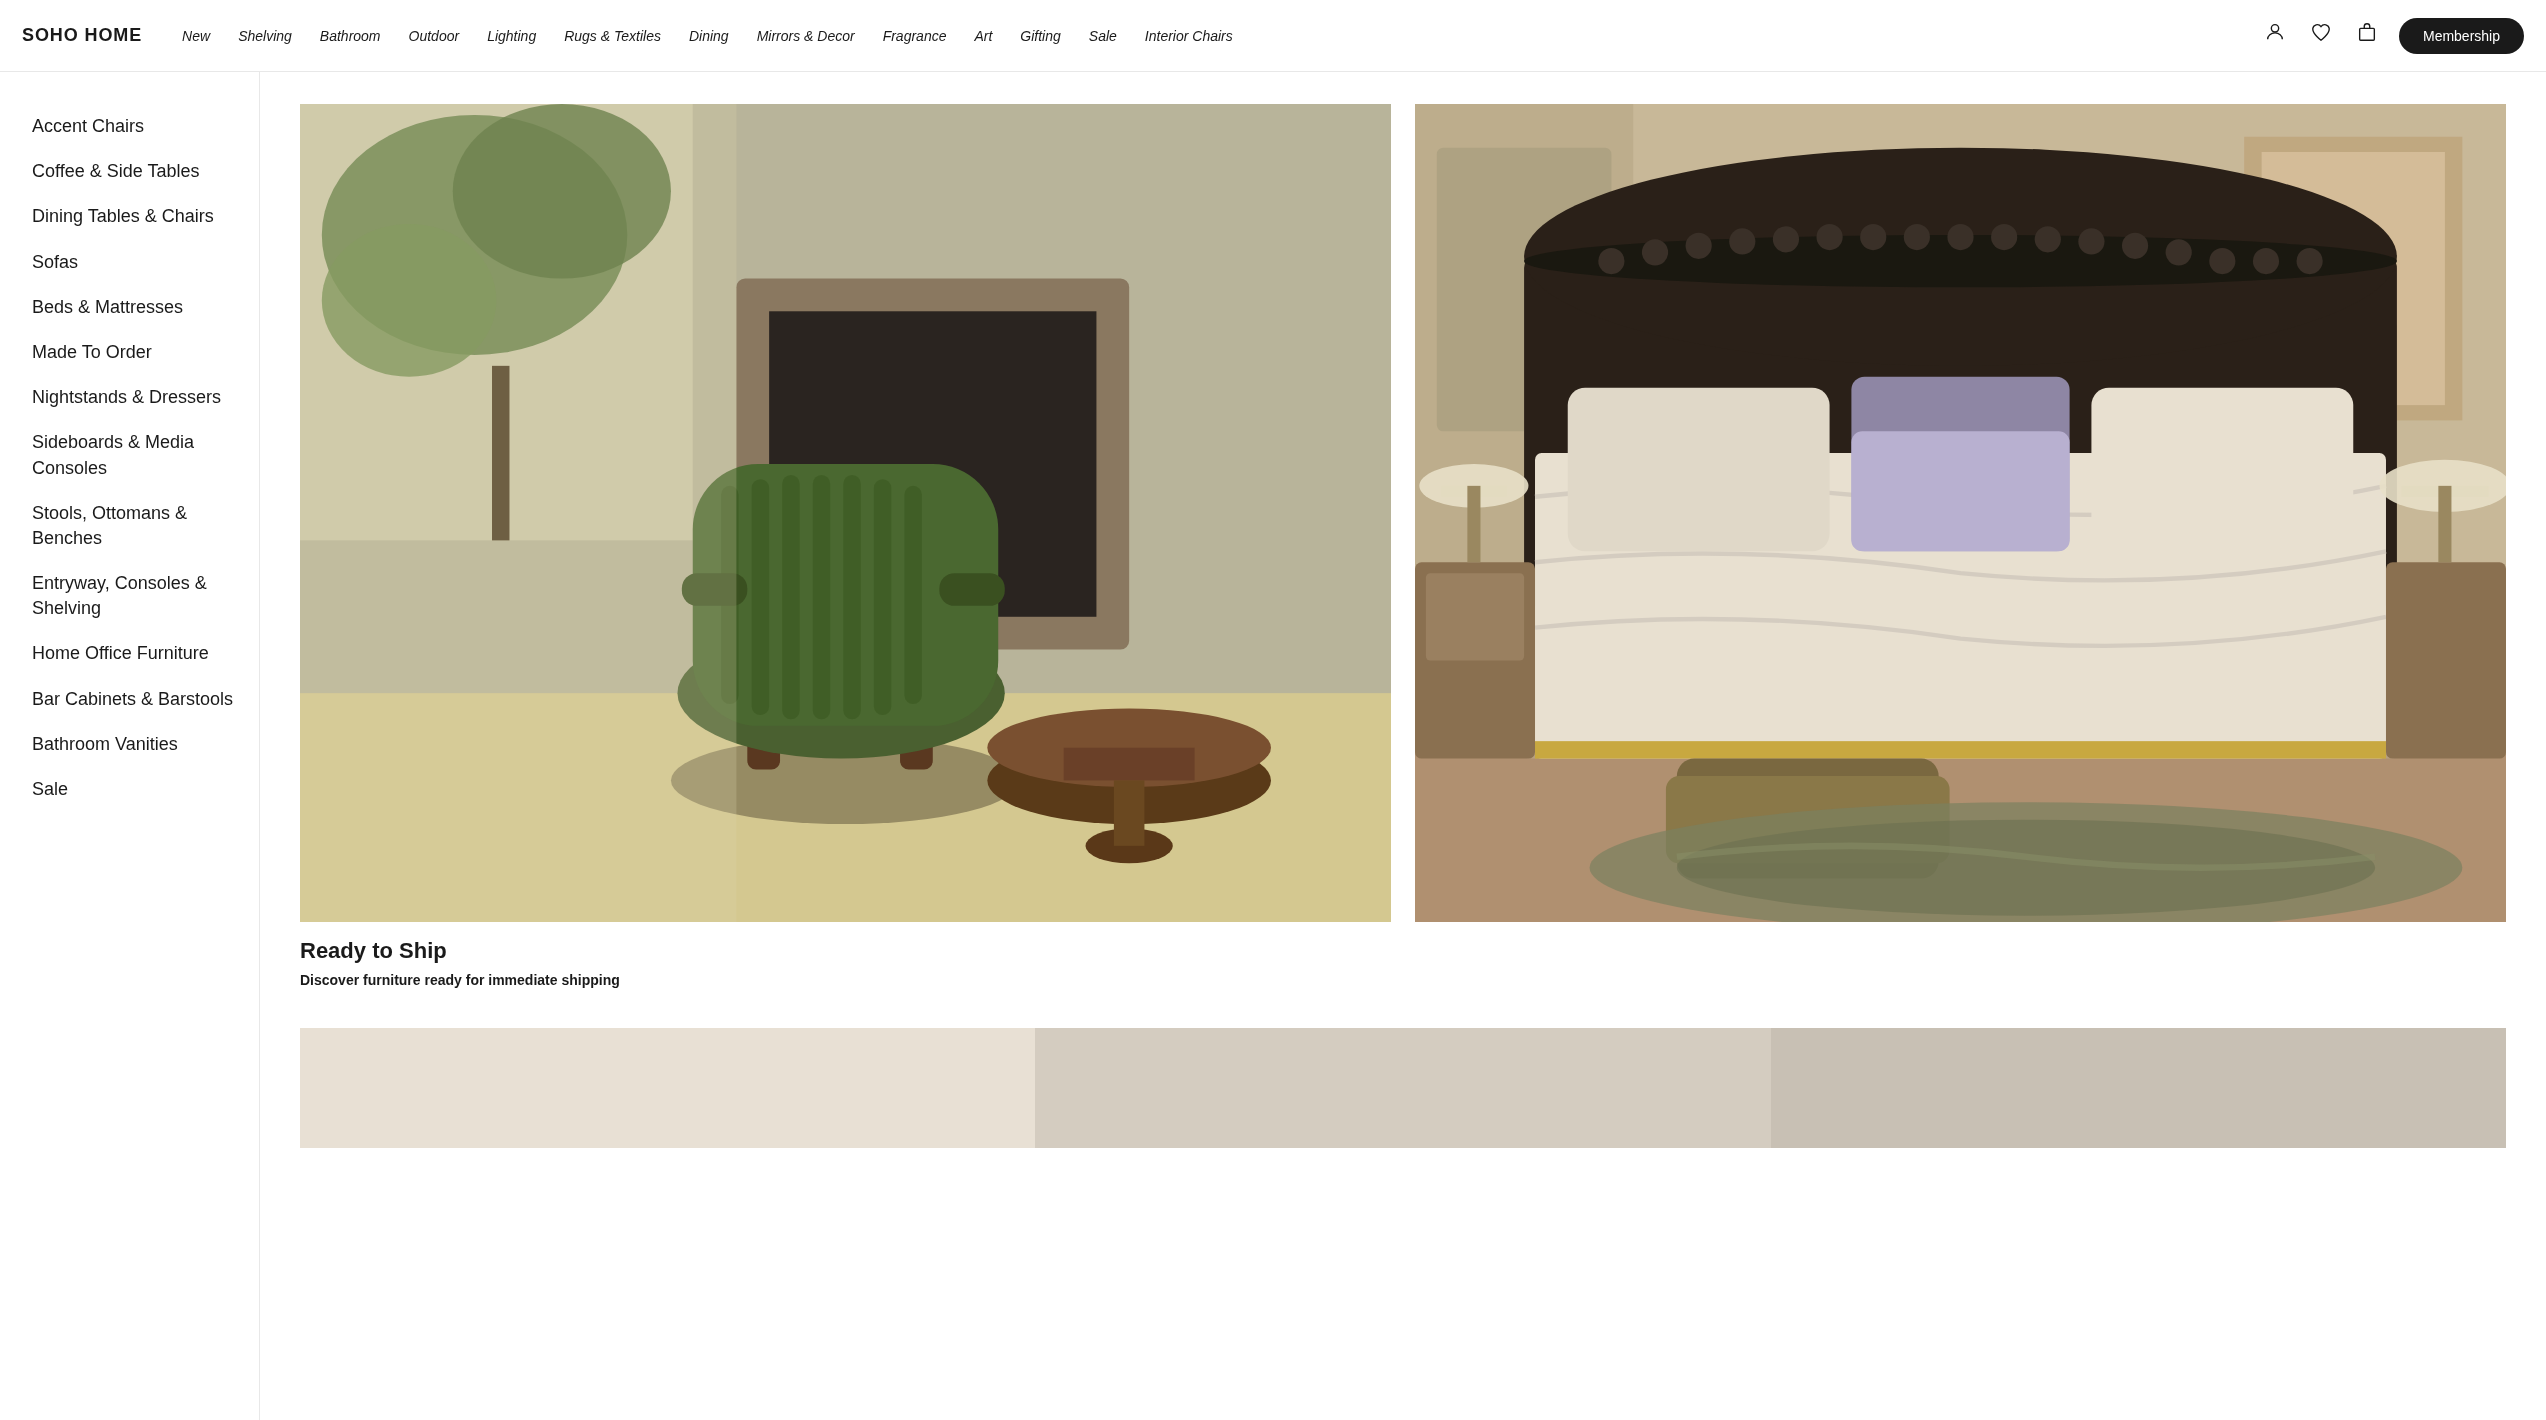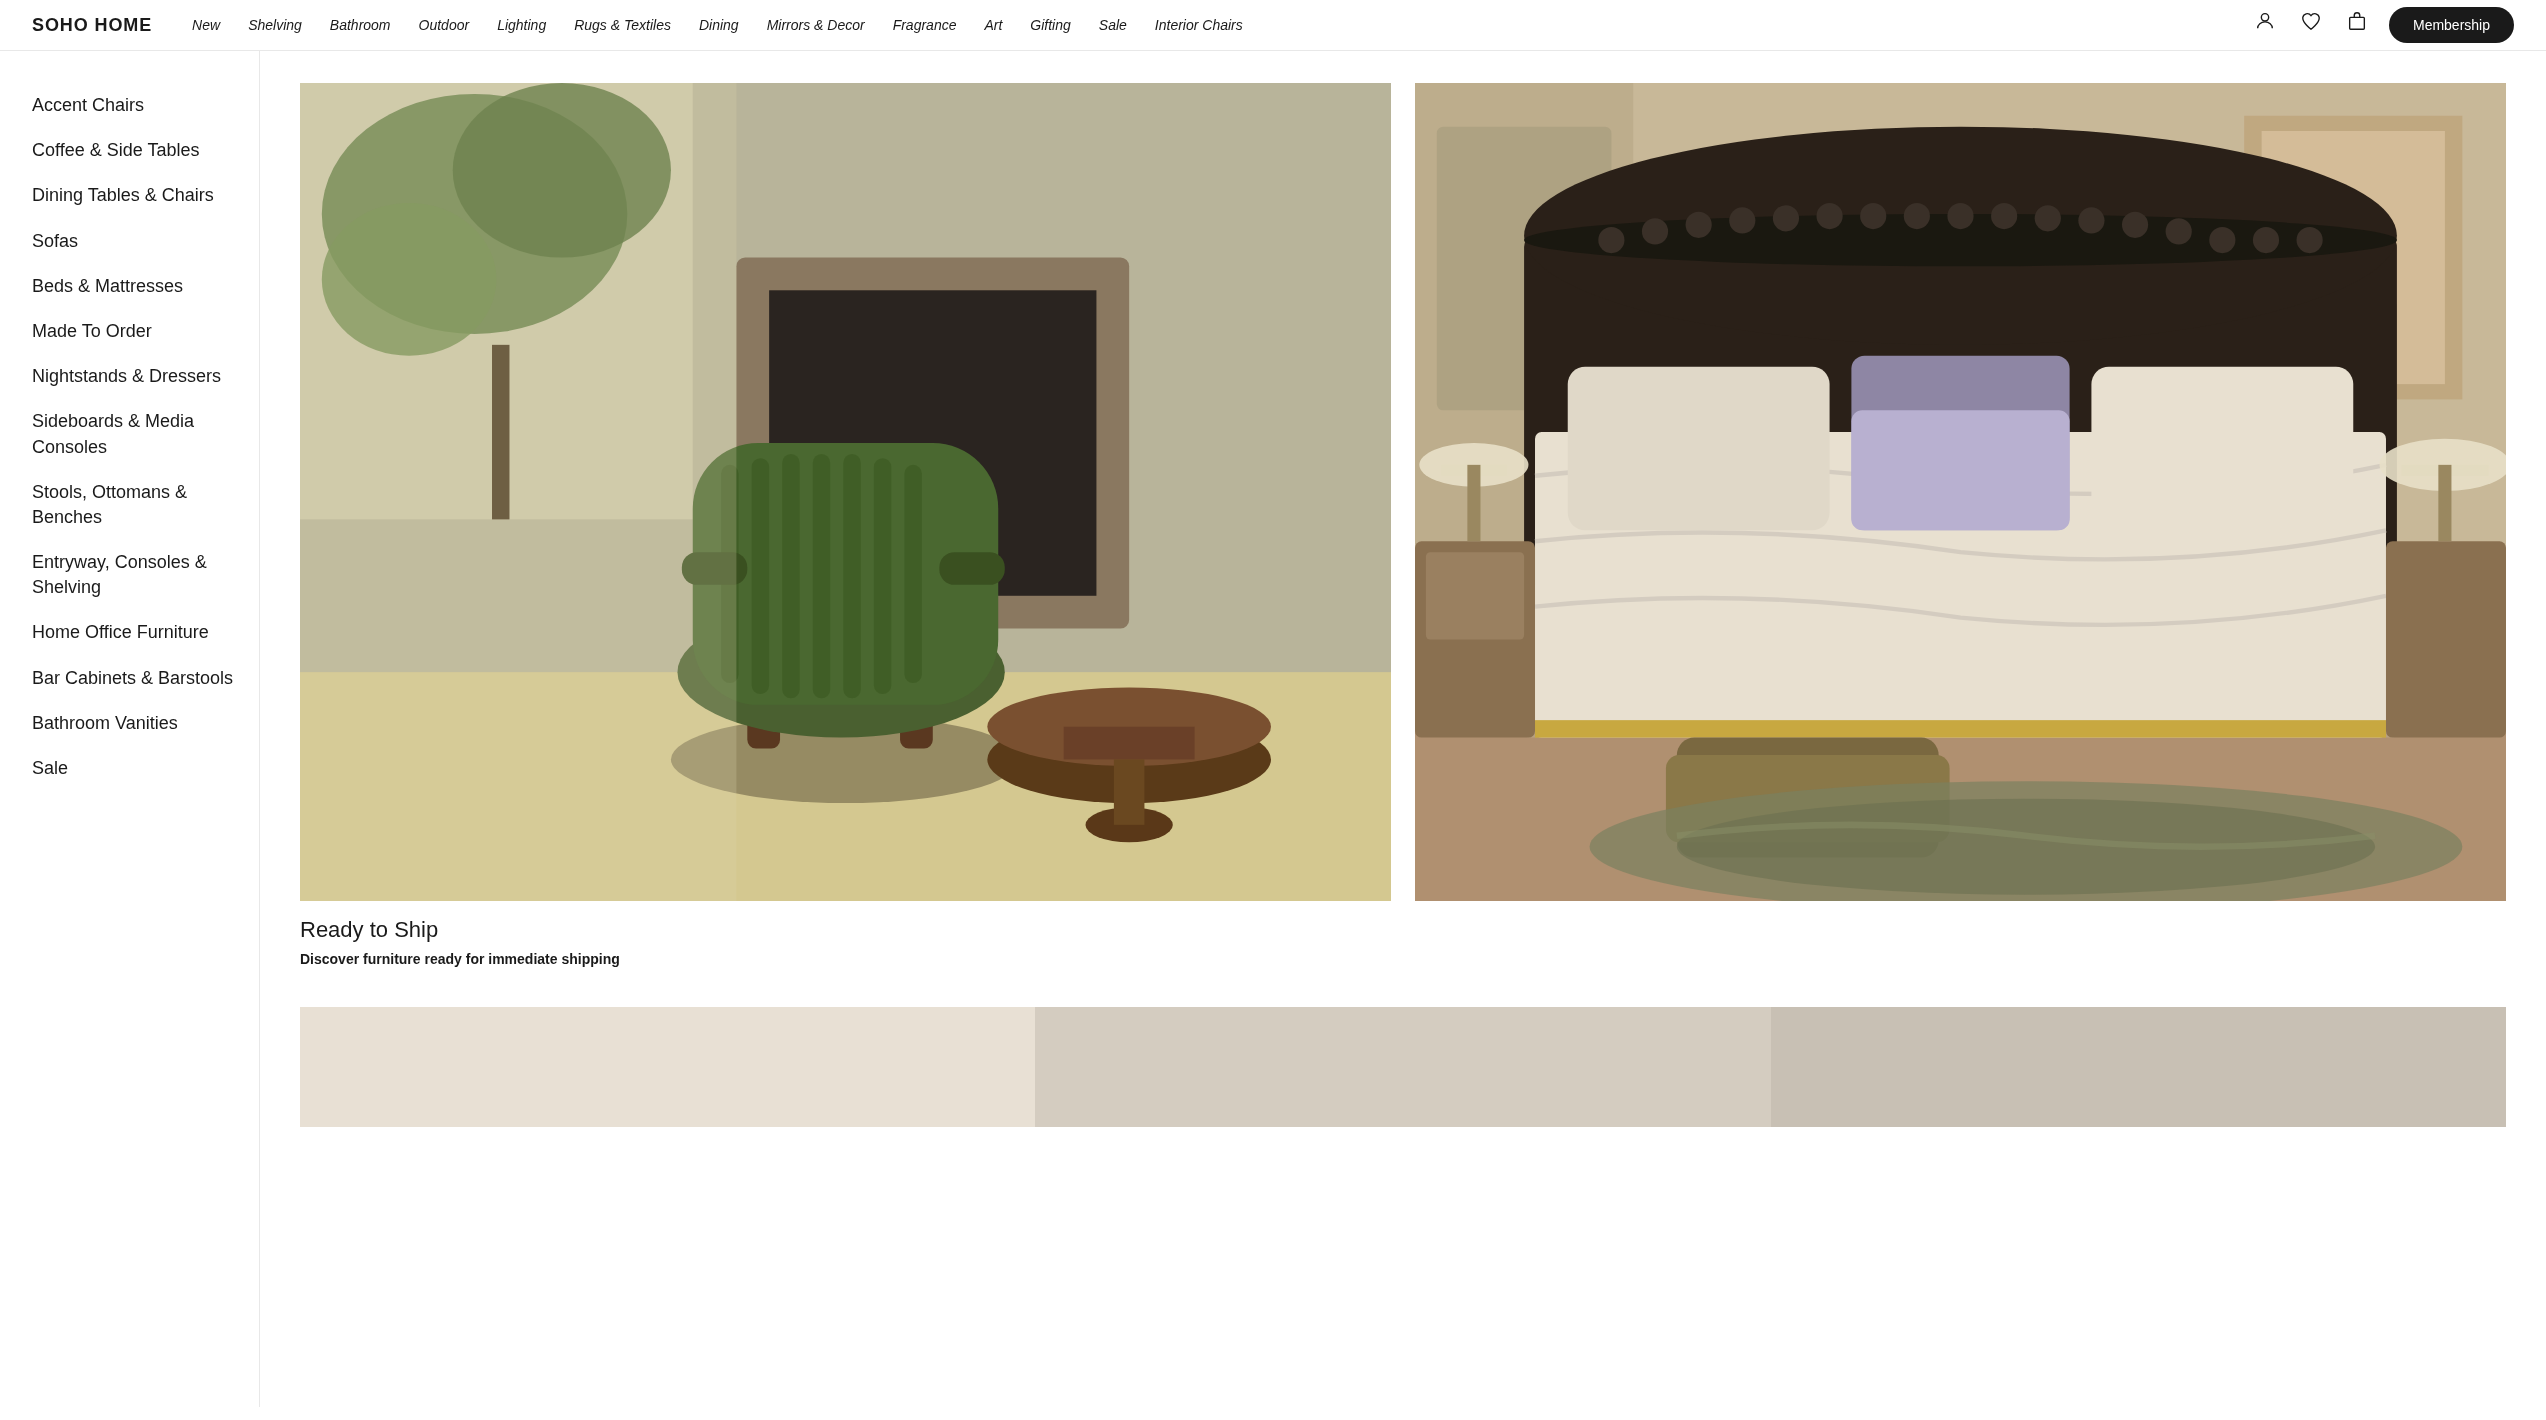--- a/index.html
+++ b/index.html
@@ -2,22 +2,22 @@
 <html><head>
   <meta charset="utf-8">
   <style>
     * { margin: 0; padding: 0; box-sizing: border-box; }
     body { font-family: -apple-system, BlinkMacSystemFont, 'Helvetica Neue', Helvetica, Arial, sans-serif; background: #fff; color: #1a1a1a; }
 
     
     .header {
       display: flex;
       align-items: center;
-      padding: 0 32px;
-      height: 51px;
+      padding: 0 22px;
+      height: 72px;
       border-bottom: 1px solid #e8e8e8;
       position: relative;
       z-index: 100;
       background: #fff;
     }
     .logo {
       font-size: 18px;
       font-weight: 700;
       letter-spacing: 0.05em;
       white-space: nowrap;
@@ -104,21 +104,21 @@
     }
     .card-image-placeholder {
       width: 100%;
       aspect-ratio: 4/3;
       position: relative;
       overflow: hidden;
     }
 
     .card-title {
       font-size: 22px;
-      font-weight: 400;
+      font-weight: 700;
       margin-top: 16px;
       color: #1a1a1a;
     }
     .card-subtitle {
       font-size: 14px;
       font-weight: 600;
       color: #1a1a1a;
       margin-top: 8px;
     }
 

